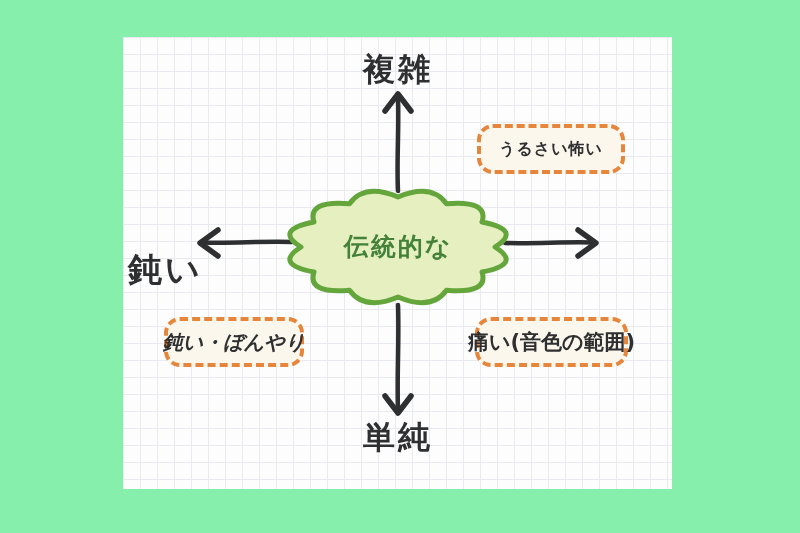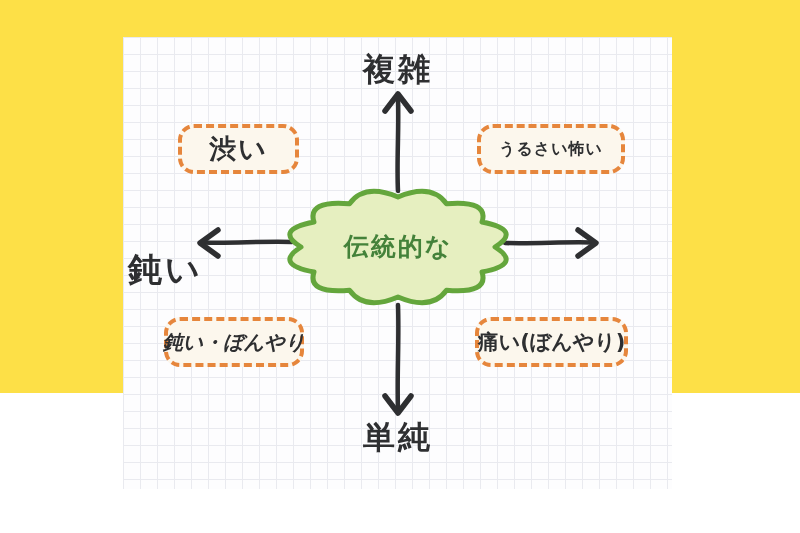--- a/index.html
+++ b/index.html
@@ -2,21 +2,21 @@
 <html style="--ink: #2e2f31; --accent: #e6863c; --box-fill: #fcf7ed; --cloud-stroke: #64a63c; --cloud-fill: #e6efc0; --cloud-text: #44823a; --grid-line: #e9eaef; --paper: #fdfdfe;"><head>
 <meta charset="utf-8">
 <style>
   * { margin: 0; padding: 0; box-sizing: border-box; }
   html, body { background: #ffffff; }
   body {
     font-family: "DejaVu Sans", "Liberation Sans", sans-serif;
     width: 800px; height: 533px; overflow: hidden;
   }
   .stage {
-    position: relative; width: 800px; height: 393px; background: #fde047;
+    position: relative; width: 800px; height: 533px; background: #86efac;
   }
   .paper {
     position: absolute; left: 123px; top: 37px; width: 549px; height: 452px;
     background-color: var(--paper);
     background-image:
       linear-gradient(to right, var(--grid-line) 1px, transparent 1px),
       linear-gradient(to bottom, var(--grid-line) 1px, transparent 1px);
     background-size: 17px 17px;
   }
   svg.layer { position: absolute; left: 0; top: 0; }
@@ -75,26 +75,23 @@
   </svg>
 
   <div class="axis-label axis-top">複雑</div>
   <div class="axis-label axis-bottom">単純</div>
   <div class="axis-label axis-left">鈍い</div>
 
   <div class="cloud-text">
     <div>伝統的な</div>
   </div>
 
-  <div class="qbox qbox-tl">
-    <span>渋い</span>
-  </div>
   <div class="qbox qbox-tr">
     <span>うるさい怖い</span>
   </div>
   <div class="qbox qbox-bl">
     <span>鈍い・ぼんやり</span>
   </div>
   <div class="qbox qbox-br">
-    <span>痛い(ぼんやり)</span>
+    <span>痛い(音色の範囲)</span>
   </div>
 
 </div>
 
 </body></html>

